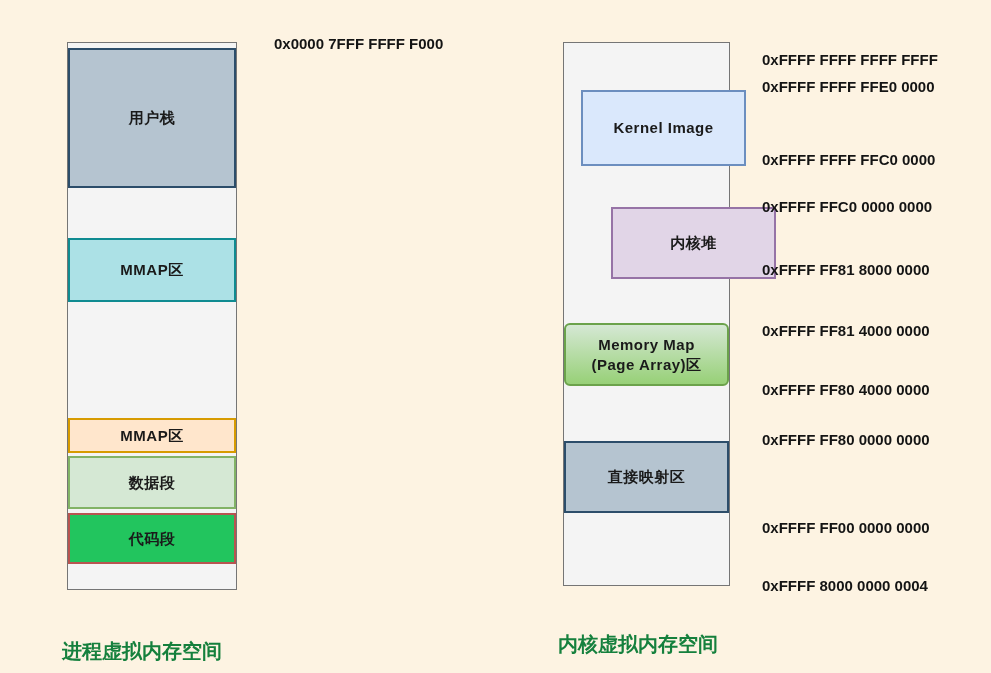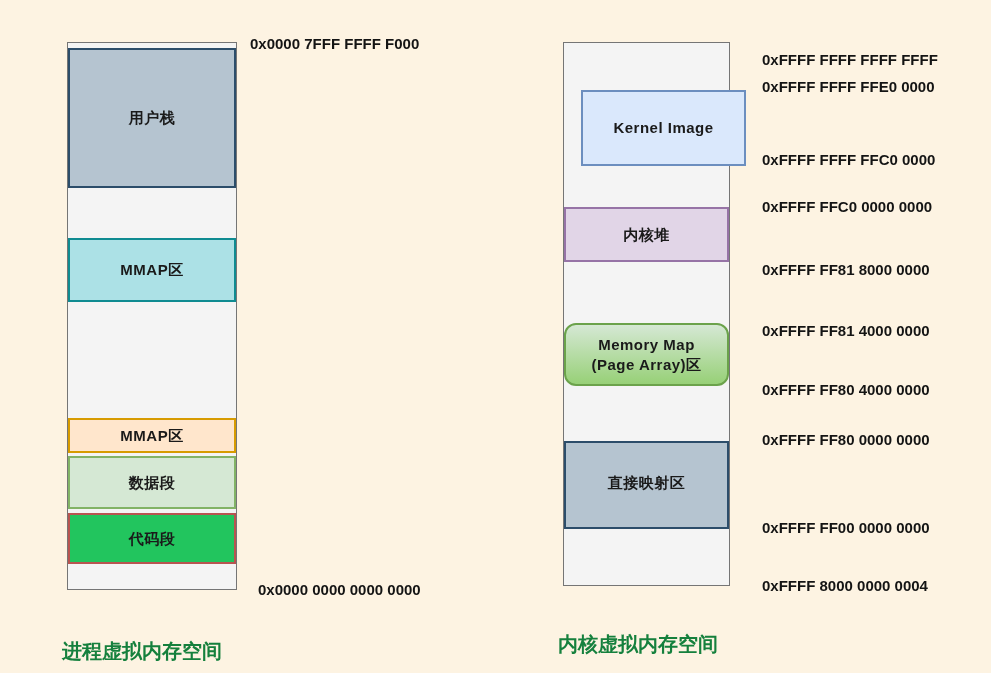--- a/index.html
+++ b/index.html
@@ -75,38 +75,37 @@
       </div>
       <div class="block" style="top: 470px; height: 51px; background: #22c55e; border-color: rgb(184, 84, 80);">
         <span class="block-label">代码段</span>
       </div>
     </div>
 
   <div class="mem-column" id="right-column" style="left: 563px; top: 42px; width: 167px; height: 544px; background: rgb(244, 244, 244); border-color: rgb(117, 117, 117);">
       <div class="block" style="top: 47px; height: 76px; background: rgb(218, 232, 252); border-color: rgb(108, 142, 191); margin-left: 17px;">
         <span class="block-label">Kernel Image</span>
       </div>
-      <div class="block" style="top: 164px; height: 55px; background: rgb(225, 213, 231); border-color: rgb(150, 115, 166);">
+      <div class="block" style="top: 164px; height: 72px; background: rgb(225, 213, 231); border-color: rgb(150, 115, 166); margin-left: 47px;">
         <span class="block-label">内核堆</span>
       </div>
-      <div class="block" style="top: 280px; height: 63px; background: linear-gradient(rgb(213, 232, 212), rgb(151, 208, 119)); border-color: rgb(107, 162, 75); border-radius: 12px;">
+      <div class="block" style="top: 280px; height: 63px; background: linear-gradient(rgb(213, 232, 212), rgb(151, 208, 119)); border-color: rgb(107, 162, 75); border-radius: 6px;">
         <span class="block-label">Memory Map
 (Page Array)区</span>
       </div>
-      <div class="block" style="top: 398px; height: 88px; background: rgb(181, 196, 208); border-color: rgb(44, 77, 106); font-family: Liberation Mono, monospace;">
+      <div class="block" style="top: 398px; height: 72px; background: rgb(181, 196, 208); border-color: rgb(44, 77, 106);">
         <span class="block-label">直接映射区</span>
       </div>
     </div>
 
   <div class="diagram-title" id="left-title" style="left: 62px; top: 638px;">进程虚拟内存空间</div>
 
   <div class="diagram-title" id="right-title" style="left: 558px; top: 631px;">内核虚拟内存空间</div>
 
-<div class="addr" style="left: 250px; top: 34px;">0x0000 7FFF FFFF F000</div>
-    <div class="addr" style="left: 258px; top: 580px;">0x0000 0000 0000 0000</div>
+<div class="addr" style="left: 274px; top: 34px;">0x0000 7FFF FFFF F000</div>
     <div class="addr" style="left: 762px; top: 50px;">0xFFFF FFFF FFFF FFFF</div>
     <div class="addr" style="left: 762px; top: 77px;">0xFFFF FFFF FFE0 0000</div>
     <div class="addr" style="left: 762px; top: 150px;">0xFFFF FFFF FFC0 0000</div>
     <div class="addr" style="left: 762px; top: 197px;">0xFFFF FFC0 0000 0000</div>
     <div class="addr" style="left: 762px; top: 260px;">0xFFFF FF81 8000 0000</div>
     <div class="addr" style="left: 762px; top: 321px;">0xFFFF FF81 4000 0000</div>
     <div class="addr" style="left: 762px; top: 380px;">0xFFFF FF80 4000 0000</div>
     <div class="addr" style="left: 762px; top: 430px;">0xFFFF FF80 0000 0000</div>
     <div class="addr" style="left: 762px; top: 518px;">0xFFFF FF00 0000 0000</div>
     <div class="addr" style="left: 762px; top: 576px;">0xFFFF 8000 0000 0004</div>

